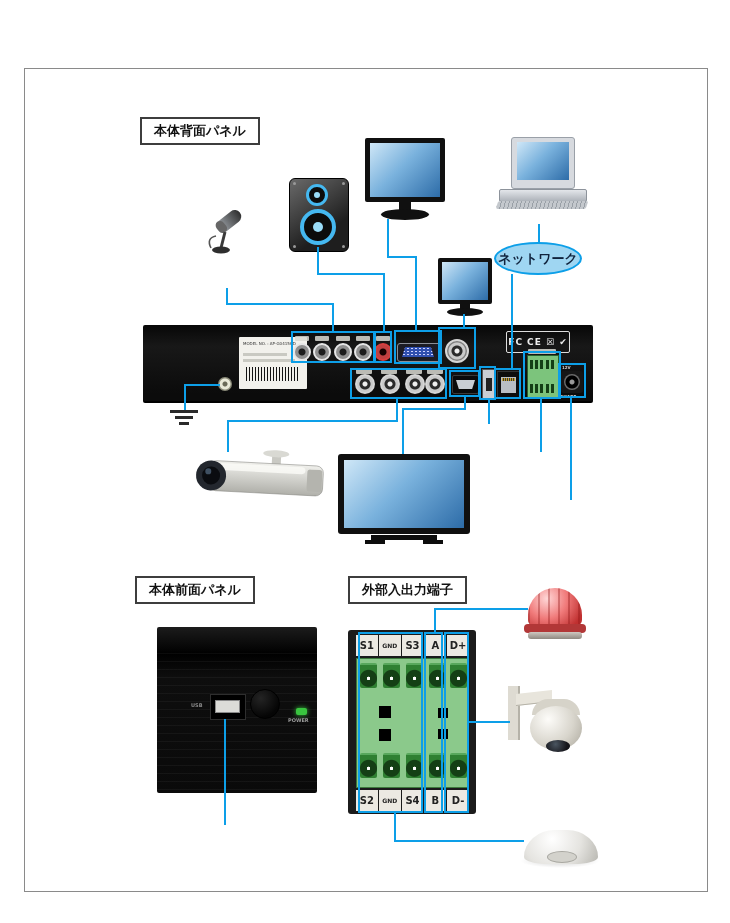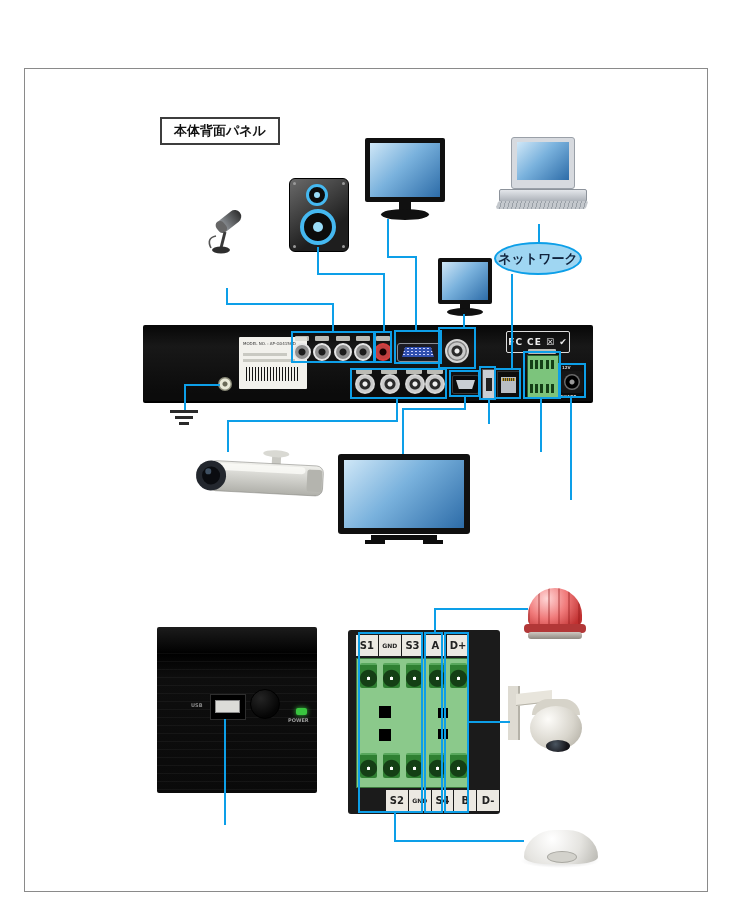--- a/index.html
+++ b/index.html
@@ -40,21 +40,23 @@
         border-top:2px solid #58a85c;box-sizing:border-box;}
   .tinytxt{position:absolute;color:#cfcfcf;font-weight:bold;z-index:4;}
 </style>
 </head>
 <body>
 
 <div class="canvas">
 
   <div class="frame"></div>
 
-  <div class="slabel" style="left:160px;top:117px;">本体背面パネル</div>
+  <div class="slabel" style="left:140px;top:117px;">本体背面パネル</div>
+  <div class="slabel" style="left:135px;top:576px;">本体前面パネル</div>
+  <div class="slabel" style="left:348px;top:576px;">外部入出力端子</div>
 
   <div class="txt" style="left:340px;top:116px;width:140px;">モニター(VGA・別売)</div>
   <div class="txt" style="left:263px;top:146px;width:100px;">音声出力</div>
   <div class="txt" style="left:263px;top:161px;width:100px;">(RCA×1)</div>
   <div class="txt" style="left:495px;top:210px;width:95px;">パソコン(別売)</div>
   <div class="txt" style="left:392px;top:229px;width:120px;">アナログモニター</div>
   <div class="txt" style="left:392px;top:244px;width:120px;">(別売)</div>
   <div class="txt" style="left:167px;top:257px;width:120px;">音声入力</div>
   <div class="txt" style="left:167px;top:272px;width:120px;">(RCA×4)</div>
   <div class="txt txt-l" style="left:515px;top:283px;">ネットワーク</div>
@@ -272,21 +274,21 @@
       <div class="abs" style="left:4px;top:5px;width:25px;height:13px;background:#dcdcd8;border:1px solid #8a8a8a;box-sizing:border-box;"></div>
     </div>
     <div class="abs" style="left:93px;top:62px;width:28px;height:28px;border-radius:50%;
          background:radial-gradient(circle at 35% 30%,#242424,#050505 70%);border:1px solid #000;"></div>
     <div class="abs" style="left:139px;top:81px;width:11px;height:7px;background:#39c53f;border-radius:2px;box-shadow:0 0 5px #39c53f;"></div>
     <div class="tinytxt" style="left:131px;top:90px;font-size:5px;color:#9a9a9a;">POWER</div>
   </div>
   <div class="txt" style="left:148px;top:836px;width:240px;">USB端子</div>
   <div class="txt" style="left:148px;top:851px;width:240px;">(USBメモリー・別売など)</div>
 
-  <div class="abs photo" style="left:348px;top:630px;width:128px;height:184px;background:#1b1b1b;border-radius:3px;padding-left:24px;">
+  <div class="abs photo" style="left:348px;top:630px;width:128px;height:184px;background:#1b1b1b;border-radius:3px;">
 
     <div class="abs" style="left:8px;top:5px;width:113px;height:21px;display:flex;gap:1px;background:#1b1b1b;">
       <div class="cell">S1</div>
       <div class="cell gnd">GND</div>
       <div class="cell">S3</div>
       <div class="cell">A</div>
       <div class="cell">D+</div>
     </div>
 
     <div class="abs" style="left:8px;top:28px;width:113px;height:130px;background:#8bc98b;border:1px solid #3c7a3c;box-sizing:border-box;"></div>
@@ -298,21 +300,21 @@
     <div class="term" style="left:12px;top:123px;"></div>
     <div class="term" style="left:35px;top:123px;"></div>
     <div class="term" style="left:58px;top:123px;"></div>
     <div class="term" style="left:81px;top:123px;"></div>
     <div class="term" style="left:102px;top:123px;"></div>
     <div class="abs" style="left:31px;top:76px;width:12px;height:12px;background:#000;"></div>
     <div class="abs" style="left:31px;top:99px;width:12px;height:12px;background:#000;"></div>
     <div class="abs" style="left:90px;top:78px;width:10px;height:10px;background:#000;"></div>
     <div class="abs" style="left:90px;top:99px;width:10px;height:10px;background:#000;"></div>
 
-    <div class="abs" style="left:8px;top:160px;width:113px;height:21px;display:flex;gap:1px;background:#1b1b1b;margin-left:30px;">
+    <div class="abs" style="left:8px;top:160px;width:113px;height:21px;display:flex;gap:1px;background:#1b1b1b;">
       <div class="cell">S2</div>
       <div class="cell gnd">GND</div>
       <div class="cell">S4</div>
       <div class="cell">B</div>
       <div class="cell">D-</div>
     </div>
   </div>
 
   <div class="cb" style="left:358px;top:632px;width:65px;height:181px;"></div>
   <div class="cb" style="left:424px;top:632px;width:19px;height:181px;"></div>

